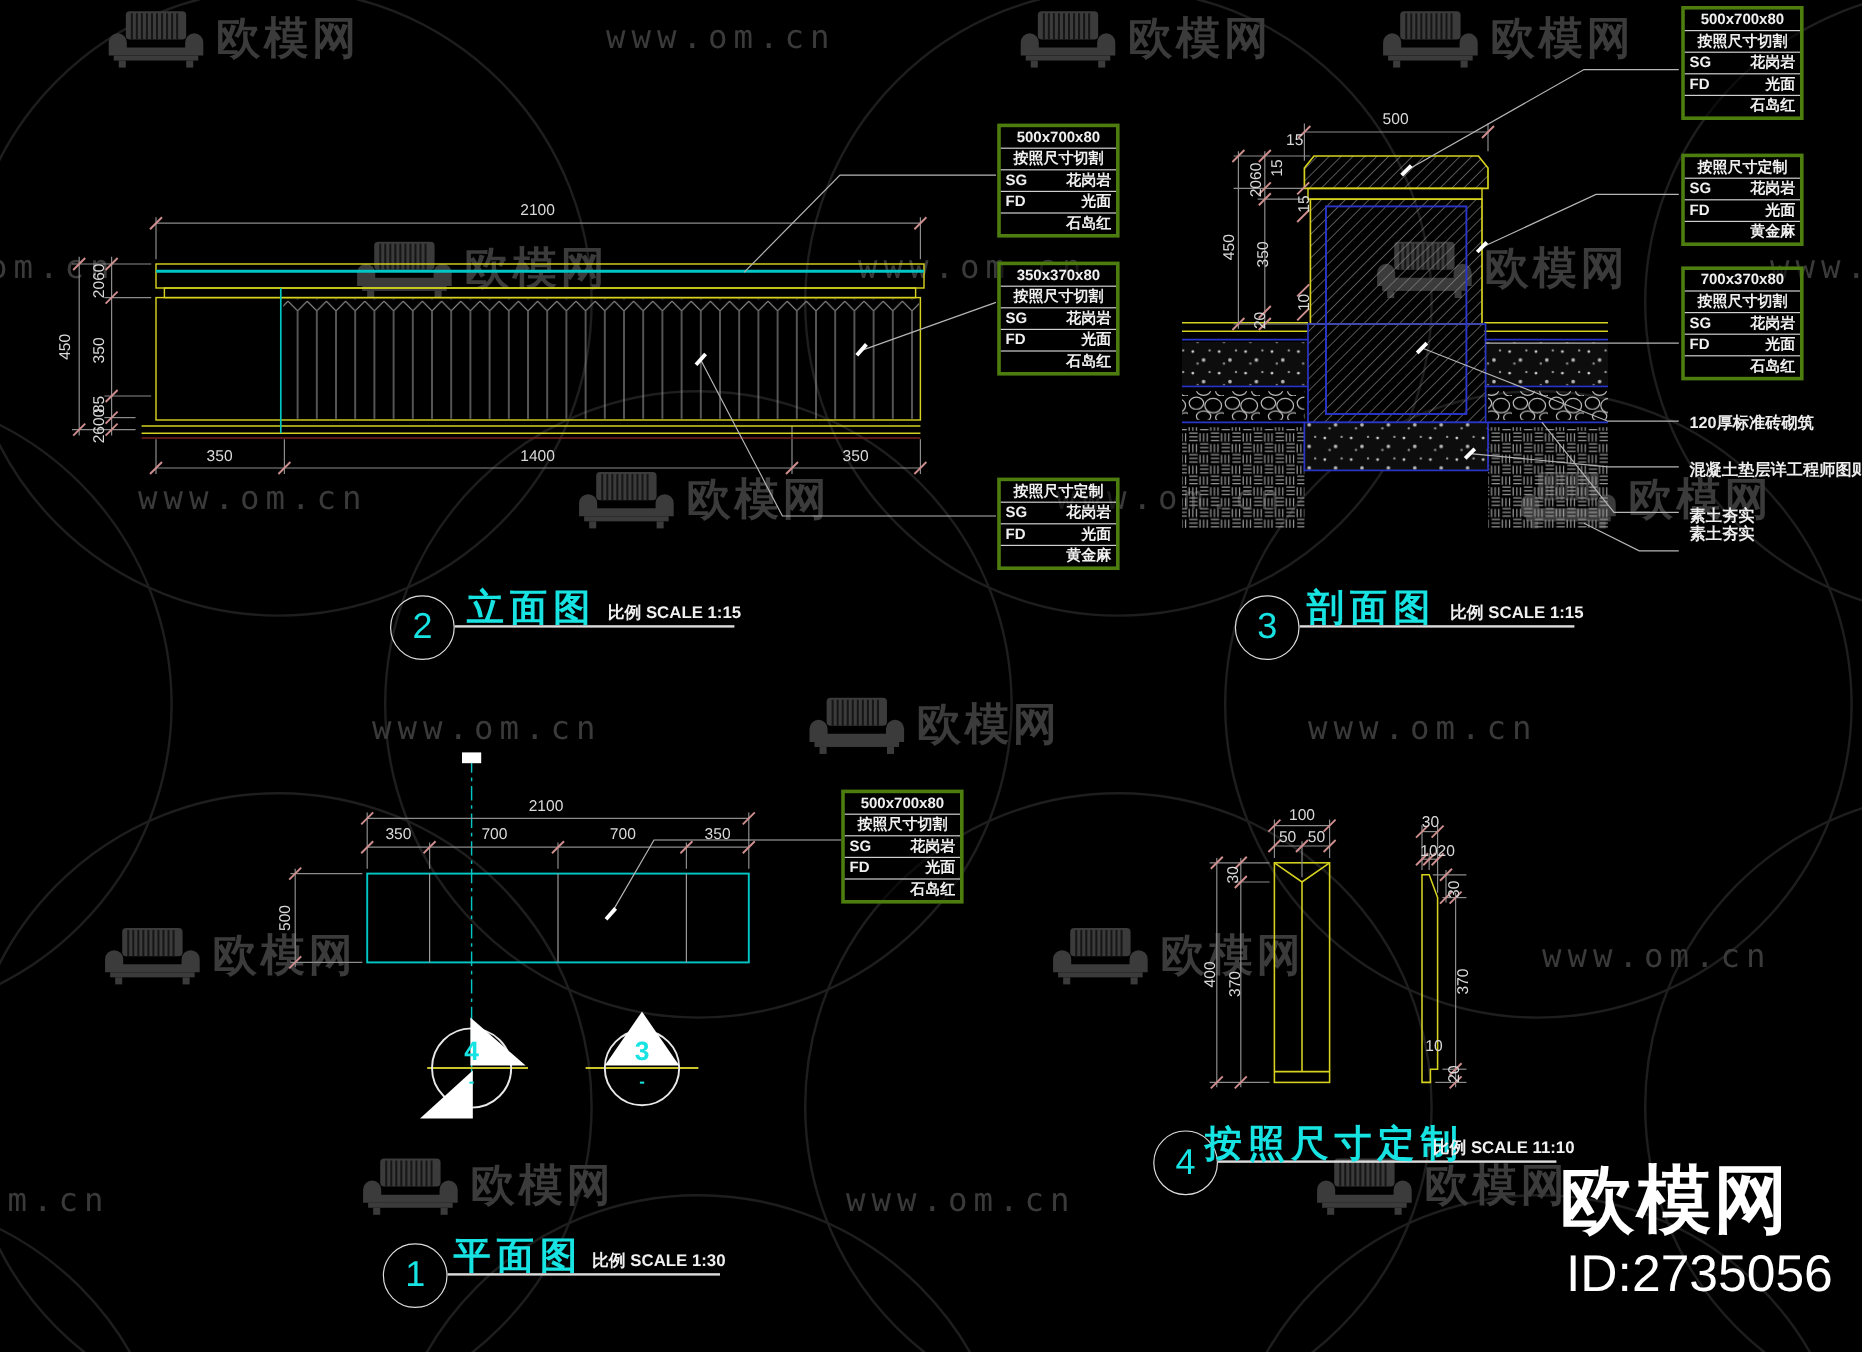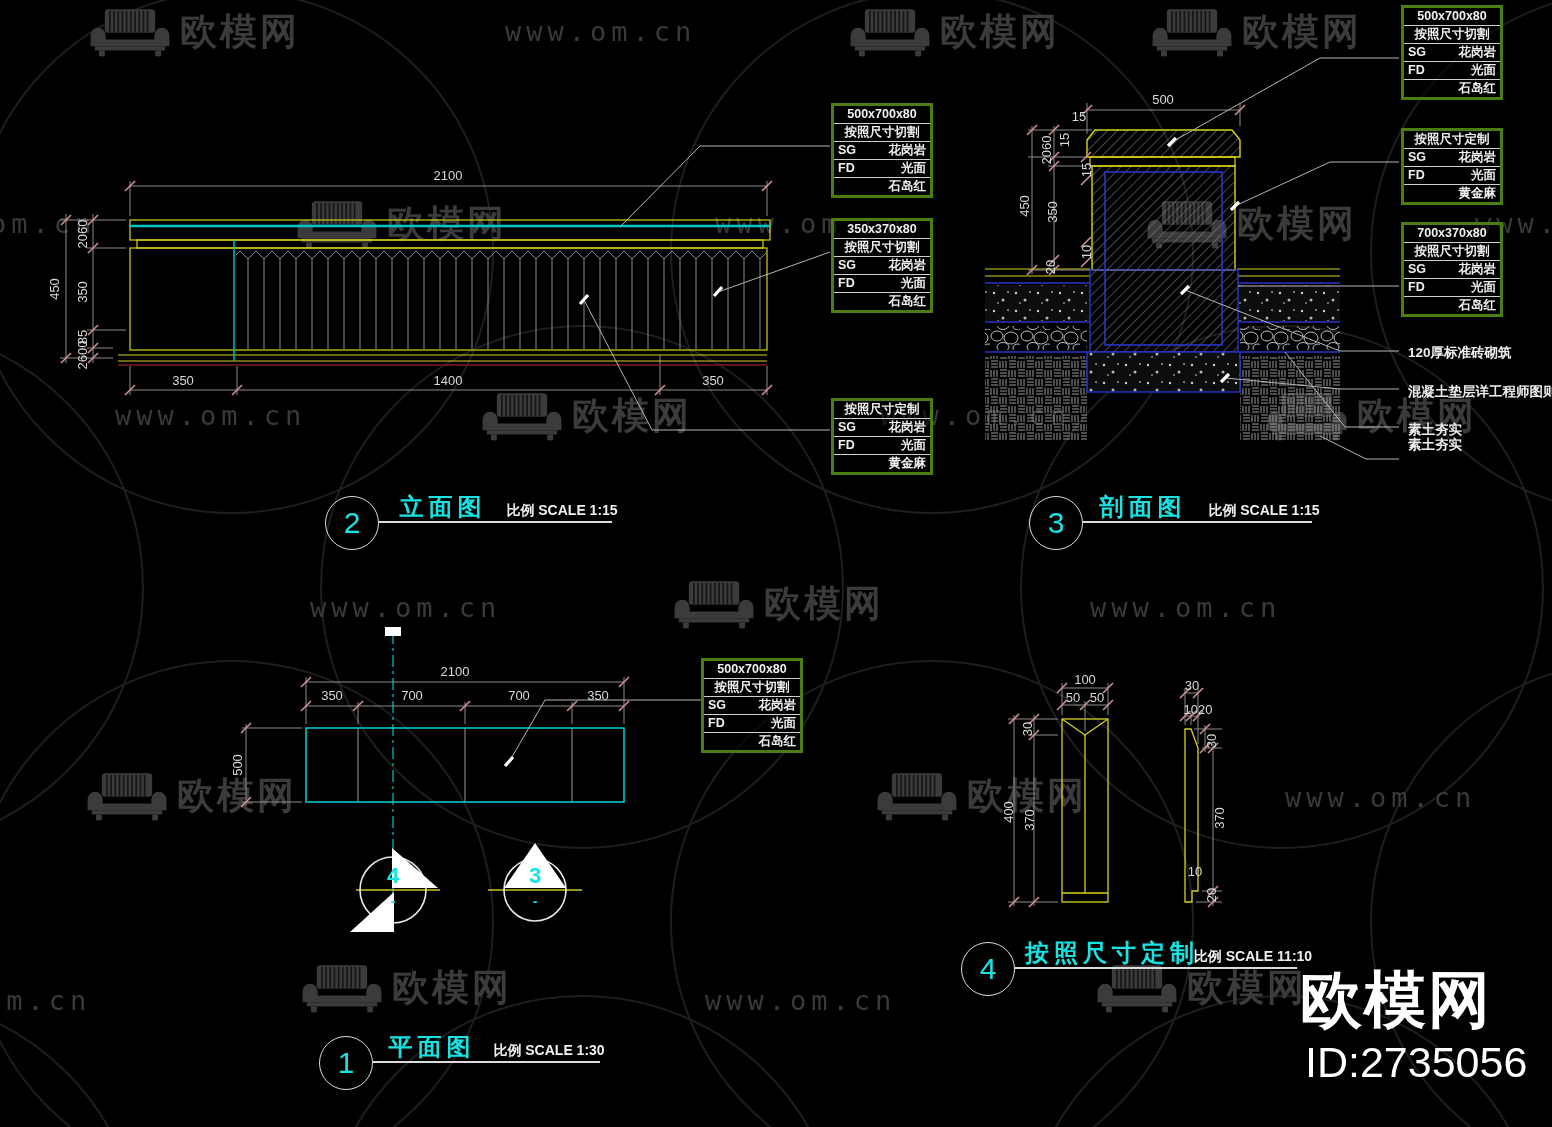--- a/index.html
+++ b/index.html
@@ -22,21 +22,21 @@
   .callout{position:absolute;z-index:3;width:96px;border:3px solid #4d7c0f;background:rgba(0,0,0,.55);
            color:#f0f0f0;font-size:12.5px;font-weight:bold;}
   .callout .row{height:17px;line-height:17px;border-bottom:1px solid #cfcfcf;padding:0 4px;
                 display:flex;justify-content:space-between;}
   .callout .row:last-child{border-bottom:none;}
   .callout .row.center{justify-content:center;}
   .tcircle{position:absolute;z-index:3;width:52px;height:52px;border:1.6px solid #dcdcdc;border-radius:50%;
            display:flex;align-items:center;justify-content:center;color:#17e3e3;font-size:30px;
            transform:translate(-50%,-50%);}
   .tline{position:absolute;z-index:3;height:2px;background:#dcdcdc;}
-  .tname{position:absolute;z-index:3;color:#17e3e3;font-size:24px;font-weight:bold;letter-spacing:5px;
+  .tname{position:absolute;z-index:3;color:#17e3e3;font-size:31px;font-weight:bold;letter-spacing:5px;
          transform:translate(-50%,-50%);white-space:nowrap;}
   .tscale{position:absolute;z-index:3;color:#f0f0f0;font-size:14px;font-weight:bold;
           transform:translate(-50%,-50%);white-space:nowrap;}
   .msub{position:absolute;z-index:4;color:#17e3e3;font-size:14px;font-weight:bold;
         transform:translate(-50%,-50%);}
   .mnum{position:absolute;z-index:4;color:#17e3e3;font-size:22px;font-weight:bold;
         transform:translate(-50%,-50%);}
   #red-title{position:absolute;z-index:5;left:818px;top:1032px;color:#e60c0c;font-size:69px;
              font-weight:bold;letter-spacing:2px;white-space:nowrap;}
   #site-name{position:absolute;z-index:5;left:1300px;top:958px;color:#fff;font-size:62px;

